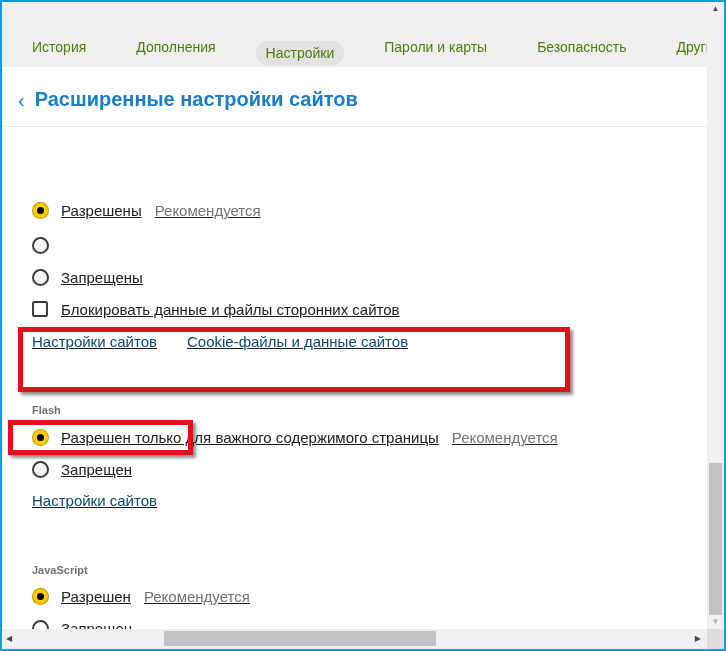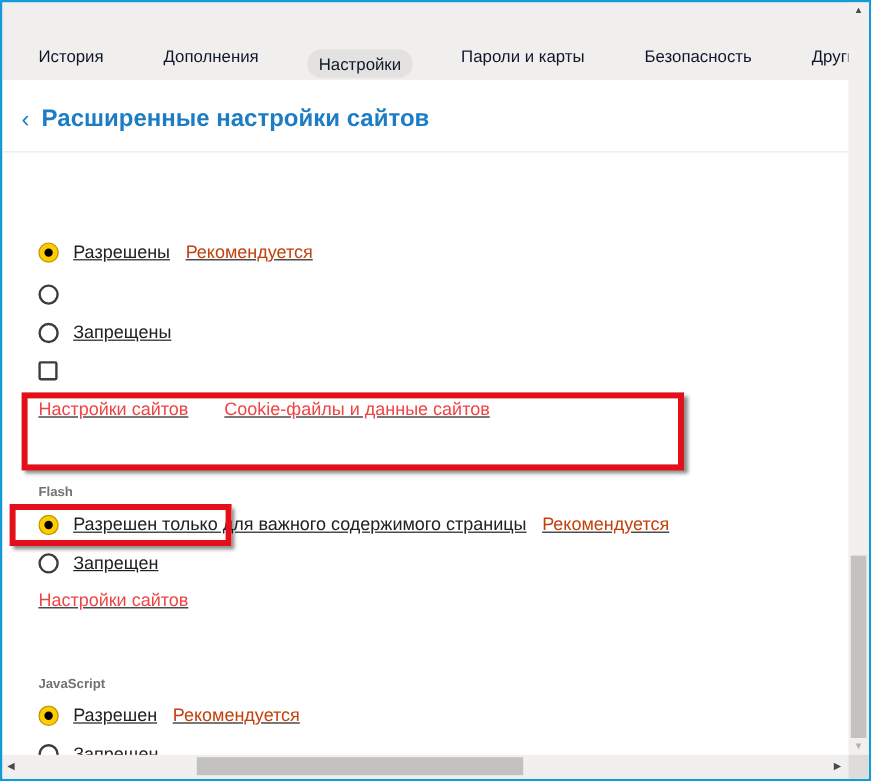--- a/index.html
+++ b/index.html
@@ -15,21 +15,21 @@
   
   .header{
     position:absolute;top:0;left:0;right:0;height:65px;
     background:#f0efed;
   }
   .tabs{
     position:absolute;top:27px;left:20px;
     display:flex;align-items:center;gap:30px;
   }
   .tab{
-    font-size:14px;color:#0f172a;white-space:nowrap;
+    font-size:14px;color:#4d7c0f;white-space:nowrap;
     padding:4px 10px;border-radius:12px;cursor:default;
   }
   .tab.active{background:#e3e2e0;margin-top:12px;}
   
   .content{
     position:absolute;top:65px;left:0;width:705px;bottom:20px;
     background:#fff;
   }
   .page-title-row{
     position:absolute;top:21px;left:16px;
@@ -57,22 +57,22 @@
     margin-right:12px;
   }
   .radio.off{border:2px solid #3c3c3c;background:#fff;}
   .radio.on{background:#ffcc00;border:1px solid rgba(60,50,0,.35);}
   .radio.on .dot{width:7px;height:7px;border-radius:50%;background:#000;}
   .checkbox{
     width:16px;height:16px;box-sizing:border-box;flex:0 0 auto;
     border:2px solid #3c3c3c;border-radius:2px;background:#fff;
     margin-right:13px;
   }
-  .badge{color:#c2410c;margin-left:13px;}
-  .link{color:#ef4444;font-size:15px;cursor:pointer;text-decoration:none;}
+  .badge{color:#737373;margin-left:13px;}
+  .link{color:#0c4a6e;font-size:15px;cursor:pointer;text-decoration:none;}
   .links-row{display:flex;gap:30px;}
   
   .hl-box{
     position:absolute;box-sizing:border-box;
     border:5px solid #e3101c;
     box-shadow:3px 3px 3px rgba(0,0,0,.45);
     pointer-events:none;
   }
   .hl-flash{left:16px;top:325px;width:552px;height:65px;}
   .hl-link{left:6px;top:418px;width:185px;height:35px;}
@@ -144,20 +144,21 @@
     </div>
     <div class="row" style="top:170px">
       <span class="radio off"></span>
     </div>
     <div class="row" style="top:202px">
       <span class="radio off"></span>
       <span>Запрещены</span>
     </div>
     <div class="row" style="top:234px">
       <span class="checkbox"></span>
+      <span>Блокировать данные и файлы сторонних сайтов</span>
     </div>
     <div class="row links-row" style="top:266px">
       <a class="link">Настройки сайтов</a>
       <a class="link">Cookie-файлы и данные сайтов</a>
     </div>
 
     <div class="section-title" style="top:332px">Flash</div>
     <div class="row" style="top:362px">
       <span class="radio on">
           <span class="dot"></span>

